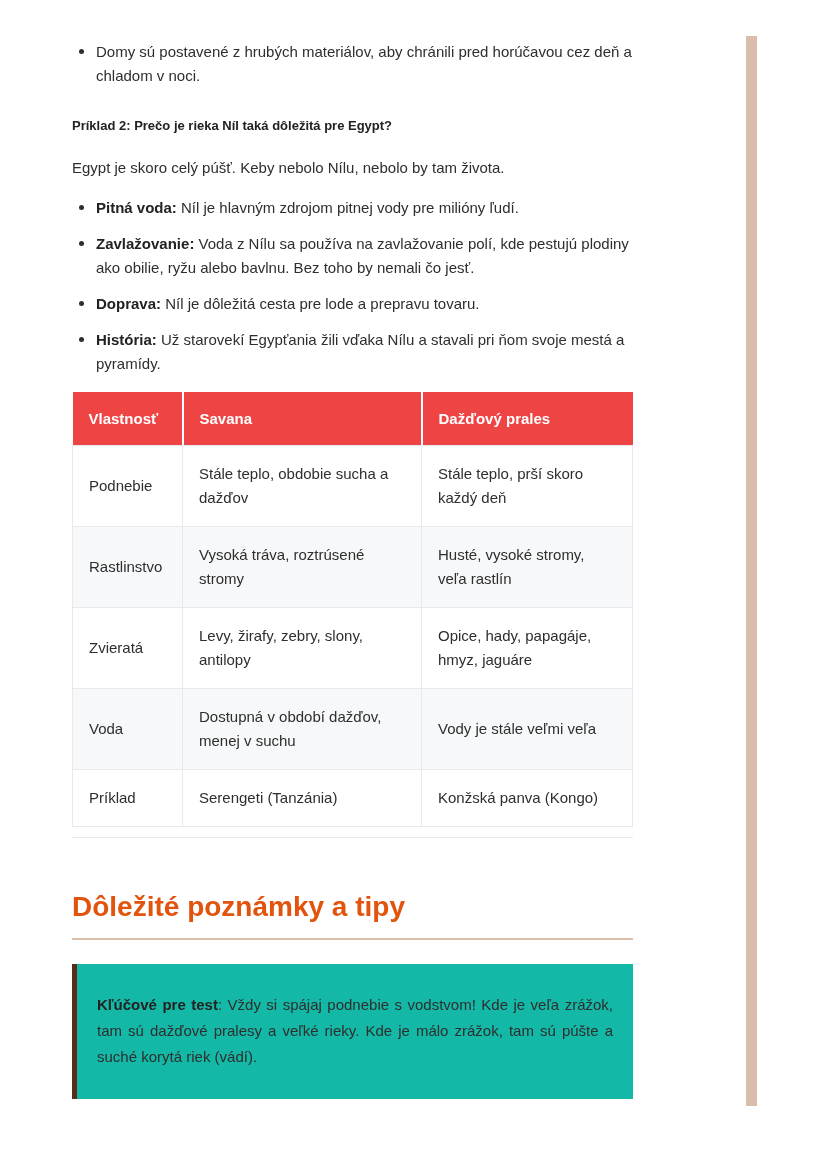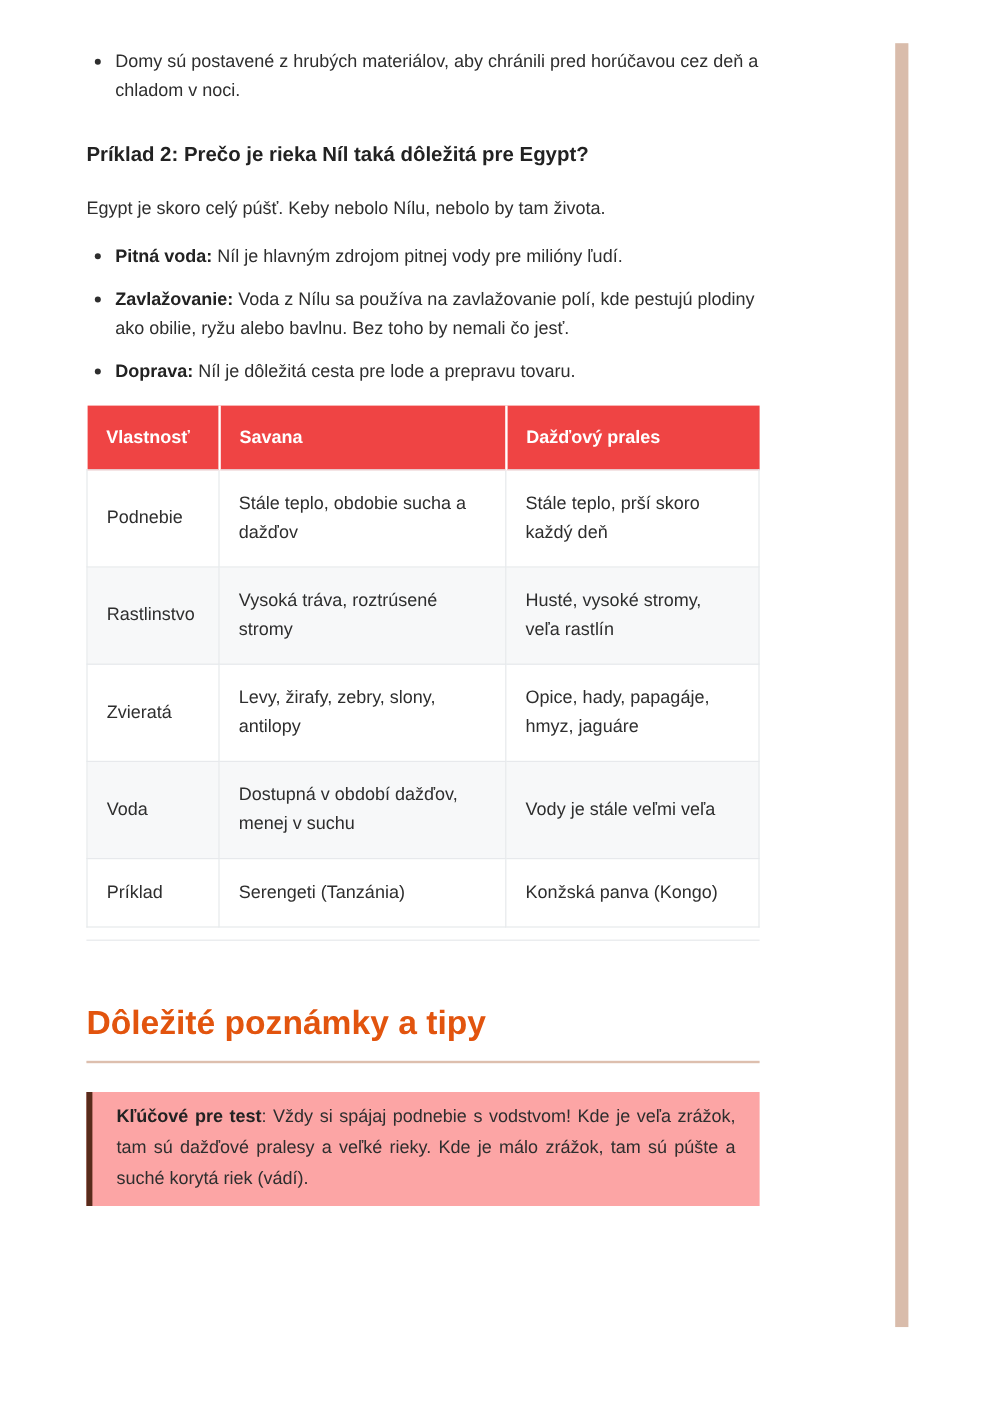--- a/index.html
+++ b/index.html
@@ -46,21 +46,21 @@
     position: absolute;
     left: 7px;
     top: 9px;
     width: 5px;
     height: 5px;
     border-radius: 50%;
     background: #2e2e2e;
   }
 
   .sub-heading {
-    font-size: 17px;
+    font-size: 13px;
     font-weight: 700;
     color: #222222;
     margin: 28px 0 20px 0;
     line-height: 1.5;
   }
 
   .paragraph { margin-bottom: 16px; }
 
   table.compare {
     width: 100%;
@@ -105,23 +105,23 @@
   }
   .heading-divider {
     height: 2px;
     background: #ddbfae;
     margin-top: 14px;
     width: 100%;
   }
 
   .callout {
     margin-top: 24px;
-    background: #fca5a5;
+    background: #14b8a6;
     border-left: 5px solid #582b1b;
-    padding: 8px 20px;
+    padding: 28px 20px;
     text-align: justify;
     line-height: 1.75;
     color: #2e2e2e;
   }
 
   .footer-credit {
     position: absolute;
     right: 52px;
     top: 1128px;
     font-size: 14px;
@@ -153,20 +153,23 @@
     <ul class="bullets">
       <li>
         <strong>Pitná voda:</strong><span> Níl je hlavným zdrojom pitnej vody pre milióny ľudí.</span>
       </li>
       <li>
         <strong>Zavlažovanie:</strong><span> Voda z Nílu sa používa na zavlažovanie polí, kde pestujú plodiny ako obilie, ryžu alebo bavlnu. Bez toho by nemali čo jesť.</span>
       </li>
       <li>
         <strong>Doprava:</strong><span> Níl je dôležitá cesta pre lode a prepravu tovaru.</span>
       </li>
+      <li>
+        <strong>História:</strong><span> Už starovekí Egypťania žili vďaka Nílu a stavali pri ňom svoje mestá a pyramídy.</span>
+      </li>
     </ul>
 
 
     <table class="compare">
       <thead>
         <tr>
           <th class="col-1">Vlastnosť</th>
           <th class="col-2">Savana</th>
           <th class="col-3">Dažďový prales</th>
         </tr>

